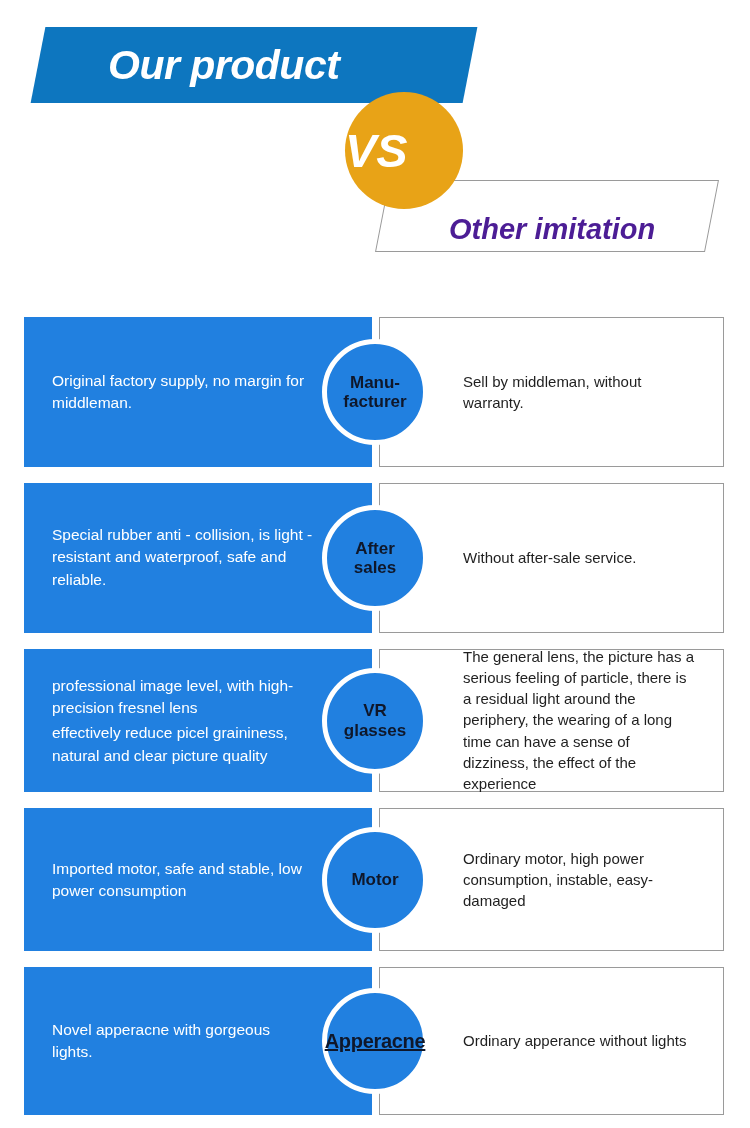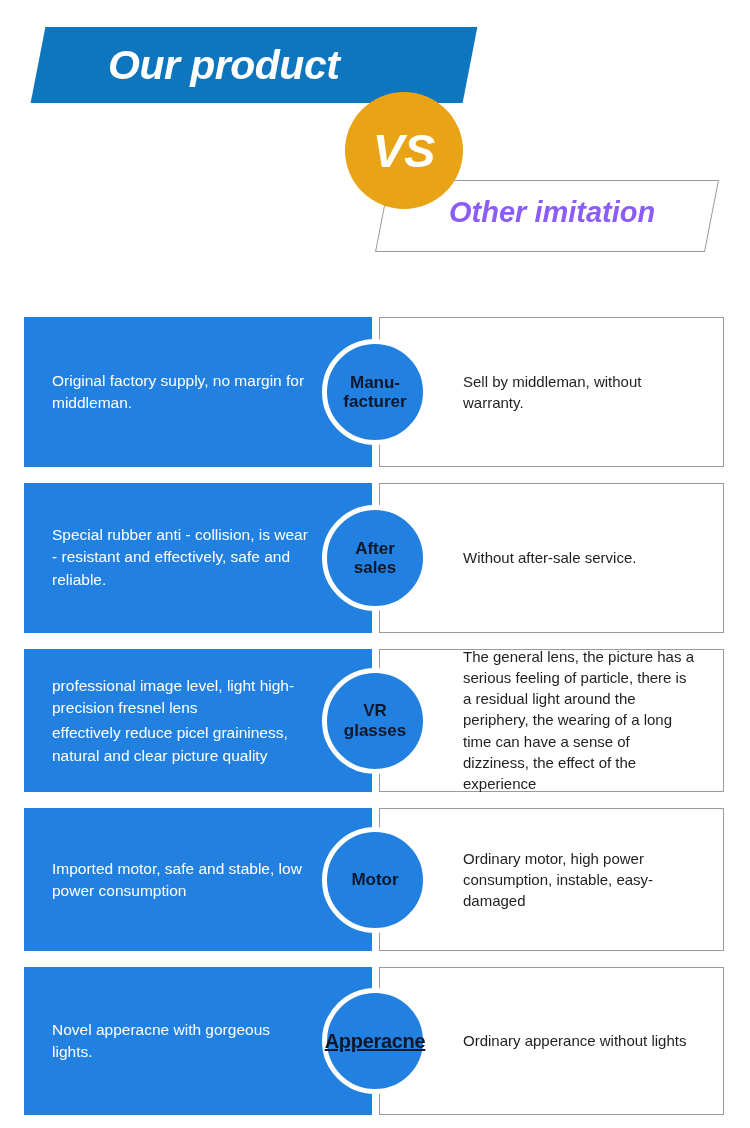--- a/index.html
+++ b/index.html
@@ -55,25 +55,25 @@
     width: 330px;
     height: 72px;
     background: #ffffff;
     border: 1.5px solid #9a9a9a;
     transform: skewX(-11deg);
     box-sizing: border-box;
   }
   .banner-other-text {
     position: absolute;
     left: 449px;
-    top: 191px;
+    top: 208px;
     width: 280px;
     height: 42px;
     line-height: 42px;
-    color: #8b5cf6;
+    color: #4c1d95;
     font-size: 29px;
     font-weight: bold;
     font-style: italic;
     white-space: nowrap;
   }
 
   .vs-circle {
     position: absolute;
     left: 345px;
     top: 92px;
@@ -81,21 +81,21 @@
     height: 117px;
     border-radius: 50%;
     background: #e8a317;
   }
   .vs-text {
     position: absolute;
     left: 0; top: 0;
     width: 118px;
     height: 117px;
     line-height: 117px;
-    text-align: center;
+    text-align: left;
     color: #ffffff;
     font-size: 47px;
     font-weight: bold;
     font-style: italic;
   }
 
   
   #rows {
     position: absolute;
     left: 0;
@@ -229,38 +229,38 @@
     <div class="row-right">
       <div class="row-right-inner">
         <p class="right-para">Sell by middleman, without warranty.</p>
       </div>
     </div>
   </div>
 
   <div class="row h2">
     <div class="row-left">
       <div class="row-left-inner">
-        <p class="left-para">Special rubber anti - collision, is wear - resistant and effectively, safe and reliable.</p>
+        <p class="left-para">Special rubber anti - collision, is light - resistant and waterproof, safe and reliable.</p>
       </div>
     </div>
     <div class="row-badge">
       <div class="row-badge-label">After
 sales</div>
     </div>
     <div class="row-right">
       <div class="row-right-inner">
         <p class="right-para">Without after-sale service.</p>
       </div>
     </div>
   </div>
 
   <div class="row h3">
     <div class="row-left">
       <div class="row-left-inner">
-        <p class="left-para">professional image level, light high-precision fresnel lens</p>
+        <p class="left-para">professional image level, with high-precision fresnel lens</p>
         <p class="left-para">effectively reduce picel graininess, natural and clear picture quality</p>
       </div>
     </div>
     <div class="row-badge">
       <div class="row-badge-label">VR
 glasses</div>
     </div>
     <div class="row-right">
       <div class="row-right-inner">
         <p class="right-para">The general lens, the picture has a serious feeling of particle, there is a residual light around the periphery, the wearing of a long time can have a sense of dizziness, the effect of the experience</p>

